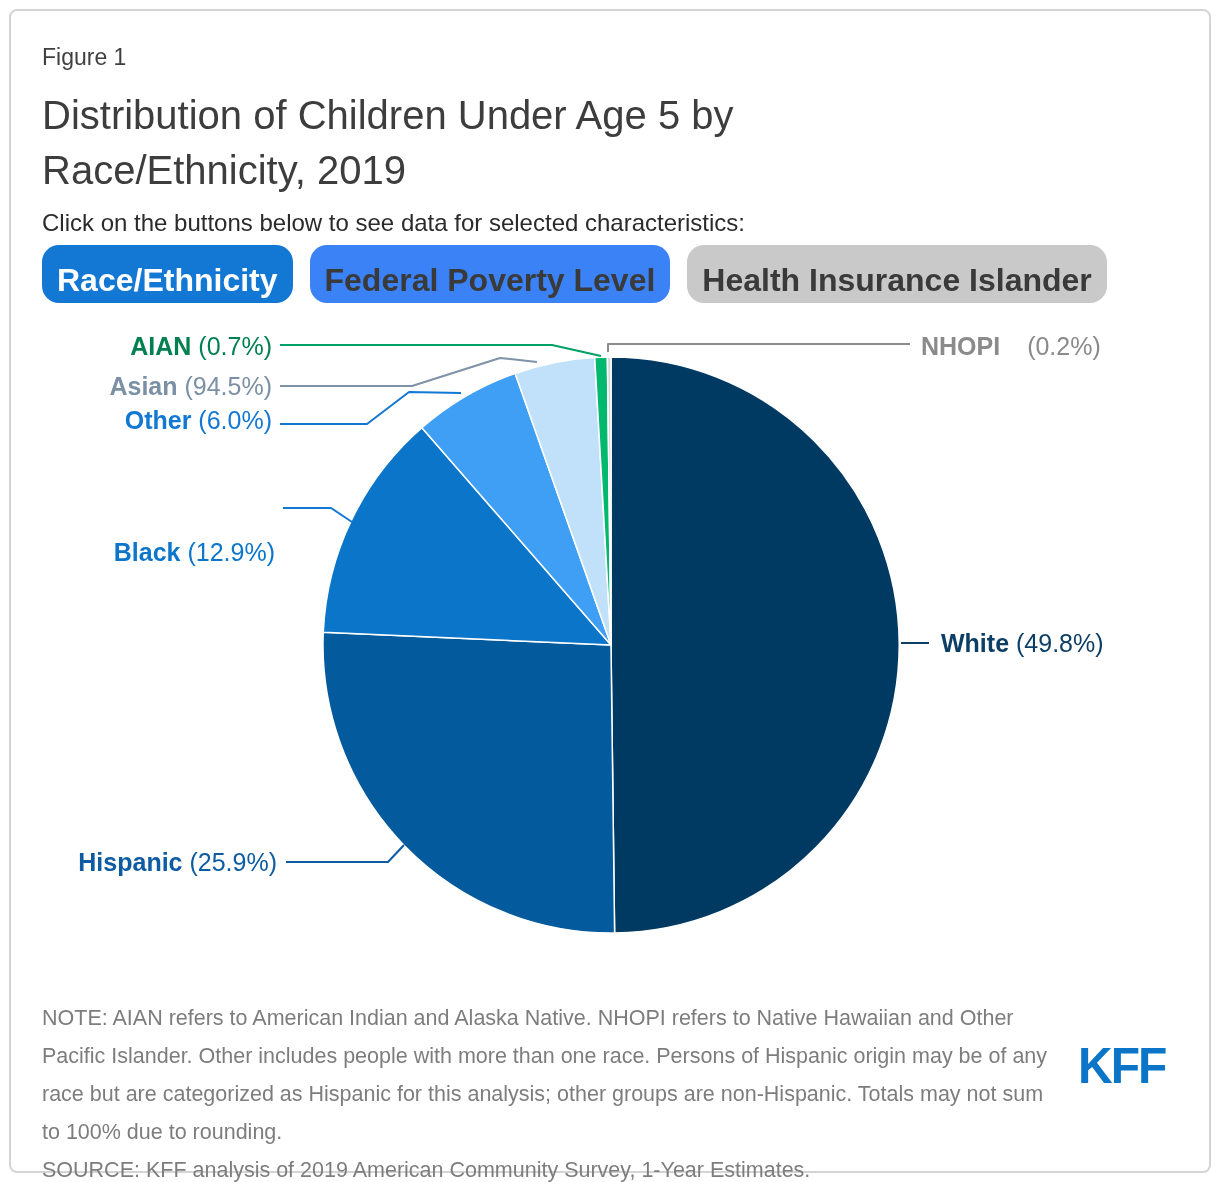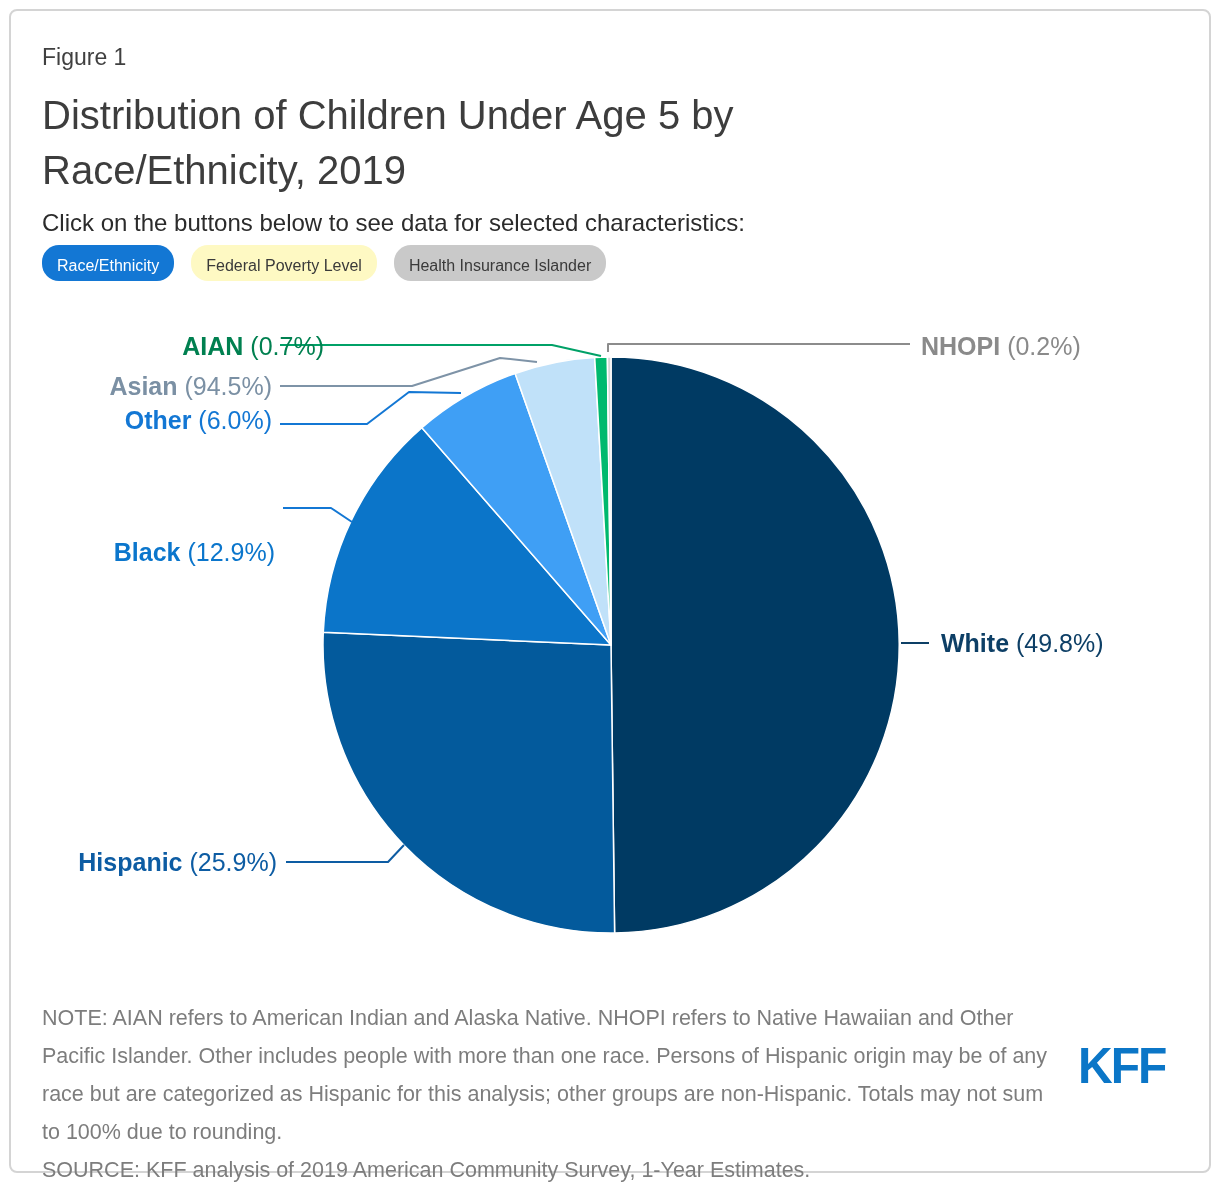--- a/index.html
+++ b/index.html
@@ -6,22 +6,22 @@
   body{
     width:1220px;height:1182px;position:relative;overflow:hidden;
     font-family:"Liberation Sans",sans-serif;color:#3f3f3f;
   }
   .frame{position:absolute;inset:9px;border:2px solid #d4d4d4;border-radius:8px;pointer-events:none;}
   .figure-label{position:absolute;left:42px;top:44px;font-size:23px;color:#404040;}
   .title{position:absolute;left:42px;top:88px;font-size:40px;line-height:55px;color:#3d3d3d;}
   .instruction{position:absolute;left:42px;top:209px;font-size:24px;color:#2b2b2b;}
   .buttons{position:absolute;left:42px;top:245px;display:flex;gap:17px;}
   .pill{
-    font-family:"Liberation Sans",sans-serif;font-size:16px;line-height:1;
-    padding:13px 15px 7px;border:none;border-radius:17px;cursor:pointer;white-space:nowrap;
+    font-family:"Liberation Sans",sans-serif;font-size:32px;line-height:1;
+    padding:19px 15px 7px;border:none;border-radius:17px;cursor:pointer;white-space:nowrap;font-weight:bold;
   }
   .pill.active{color:#ffffff;}
   .pill.inactive{color:#3a3a3a;}
   #chart-svg{position:absolute;left:0;top:0;width:1220px;height:1182px;pointer-events:none;}
   #chart-svg path.slice{pointer-events:auto;cursor:pointer;}
   .callout{position:absolute;font-size:25px;white-space:nowrap;line-height:28px;}
   .callout .nm{font-weight:bold;}
   .footer{position:absolute;left:42px;top:999px;width:1012px;font-size:21.5px;line-height:38px;color:#7d7d7d;}
   .footer .source{margin-top:0px;}
   .kff-logo{
@@ -38,21 +38,21 @@
 
 <div class="title">
   <div>Distribution of Children Under Age 5 by</div>
   <div>Race/Ethnicity, 2019</div>
 </div>
 
 <div class="instruction">Click on the buttons below to see data for selected characteristics:</div>
 
 <div class="buttons">
   <button class="pill active" style="background: rgb(19, 119, 212); color: rgb(255, 255, 255);">Race/Ethnicity</button>
-  <button class="pill inactive" style="background: #fef9c3; color: rgb(58, 58, 58);">Federal Poverty Level</button>
+  <button class="pill inactive" style="background: #3b82f6; color: rgb(58, 58, 58);">Federal Poverty Level</button>
   <button class="pill inactive" style="background: rgb(201, 201, 201); color: rgb(58, 58, 58);">Health Insurance Islander</button>
 </div>
 
 <svg id="chart-svg" viewBox="0 0 1220 1182" xmlns="http://www.w3.org/2000/svg">
   <g id="slices">
       <path d="M 611 645 L 611.00 357.00 A 288 288 0 0 1 614.62 932.98 Z" fill="#003a63" stroke="#ffffff" stroke-width="1.5" stroke-linejoin="round" class="slice"></path>
       <path d="M 611 645 L 614.62 932.98 A 288 288 0 0 1 323.28 632.34 Z" fill="#035a9c" stroke="#ffffff" stroke-width="1.5" stroke-linejoin="round" class="slice"></path>
       <path d="M 611 645 L 323.28 632.34 A 288 288 0 0 1 421.90 427.78 Z" fill="#0b75c9" stroke="#ffffff" stroke-width="1.5" stroke-linejoin="round" class="slice"></path>
       <path d="M 611 645 L 421.90 427.78 A 288 288 0 0 1 515.15 373.42 Z" fill="#3f9ff5" stroke="#ffffff" stroke-width="1.5" stroke-linejoin="round" class="slice"></path>
       <path d="M 611 645 L 515.15 373.42 A 288 288 0 0 1 594.72 357.46 Z" fill="#c0e1f9" stroke="#ffffff" stroke-width="1.5" stroke-linejoin="round" class="slice"></path>
@@ -69,22 +69,22 @@
       <polyline points="608,352 608,344 910,344" stroke="#8c8c8c"></polyline>
     </g>
 </svg>
 
 <div id="callouts">
     <div class="callout" style="top: 629px; left: 941px;"><span class="nm" style="color: rgb(13, 63, 102);">White</span><span style="color: rgb(13, 63, 102);"> (49.8%)</span></div>
     <div class="callout" style="top: 848px; right: 943px; text-align: right;"><span class="nm" style="color: rgb(13, 92, 163);">Hispanic</span><span style="color: rgb(13, 92, 163);"> (25.9%)</span></div>
     <div class="callout" style="top: 494px; right: 945px; text-align: right; margin-top: 44px;"><span class="nm" style="color: rgb(11, 118, 204);">Black</span><span style="color: rgb(11, 118, 204);"> (12.9%)</span></div>
     <div class="callout" style="top: 406px; right: 948px; text-align: left;"><span class="nm" style="color: rgb(19, 119, 212);">Other</span><span style="color: rgb(19, 119, 212);"> (6.0%)</span></div>
     <div class="callout" style="top: 372px; right: 948px; text-align: right;"><span class="nm" style="color: rgb(123, 144, 164);">Asian</span><span style="color: rgb(123, 144, 164);"> (94.5%)</span></div>
-    <div class="callout" style="top: 332px; right: 896px; text-align: right;"><span class="nm" style="color: rgb(0, 128, 80);">AIAN</span><span style="color: rgb(0, 128, 80);"> (0.7%)</span></div>
-    <div class="callout" style="top: 332px; left: 921px;"><span class="nm" style="color: rgb(138, 138, 138);">NHOPI</span><span style="color: rgb(138, 138, 138);"> (0.2%)</span></div>
+    <div class="callout" style="top: 332px; right: 948px; text-align: right;"><span class="nm" style="color: rgb(0, 128, 80);">AIAN</span><span style="color: rgb(0, 128, 80);"> (0.7%)</span></div>
+    <div class="callout" style="top: 332px; left: 921px;"><span class="nm" style="color: rgb(138, 138, 138);">NHOPI</span><span style="color: rgb(138, 138, 138); padding-left: 20px;"> (0.2%)</span></div>
   </div>
 
 <div class="footer">
   <div class="note">NOTE: AIAN refers to American Indian and Alaska Native. NHOPI refers to Native Hawaiian and Other Pacific Islander. Other includes people with more than one race. Persons of Hispanic origin may be of any race but are categorized as Hispanic for this analysis; other groups are non-Hispanic. Totals may not sum to 100% due to rounding.</div>
   <div class="source">SOURCE: KFF analysis of 2019 American Community Survey, 1-Year Estimates.</div>
 </div>
 
 <div class="kff-logo" style="color: rgb(11, 118, 199);">KFF</div>
 
 </body></html>

